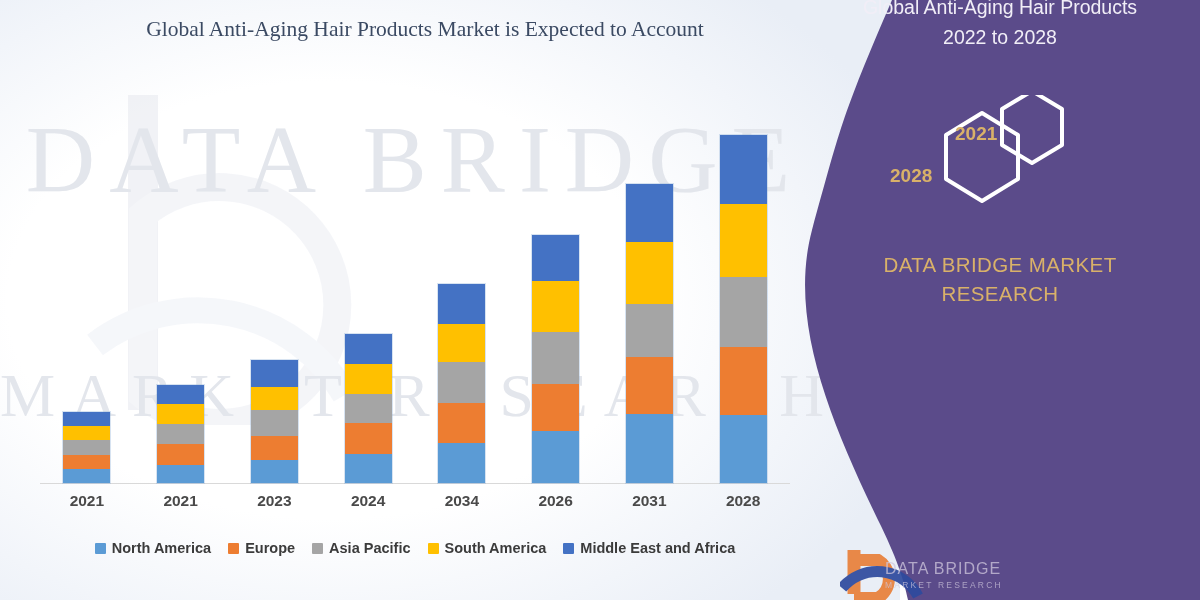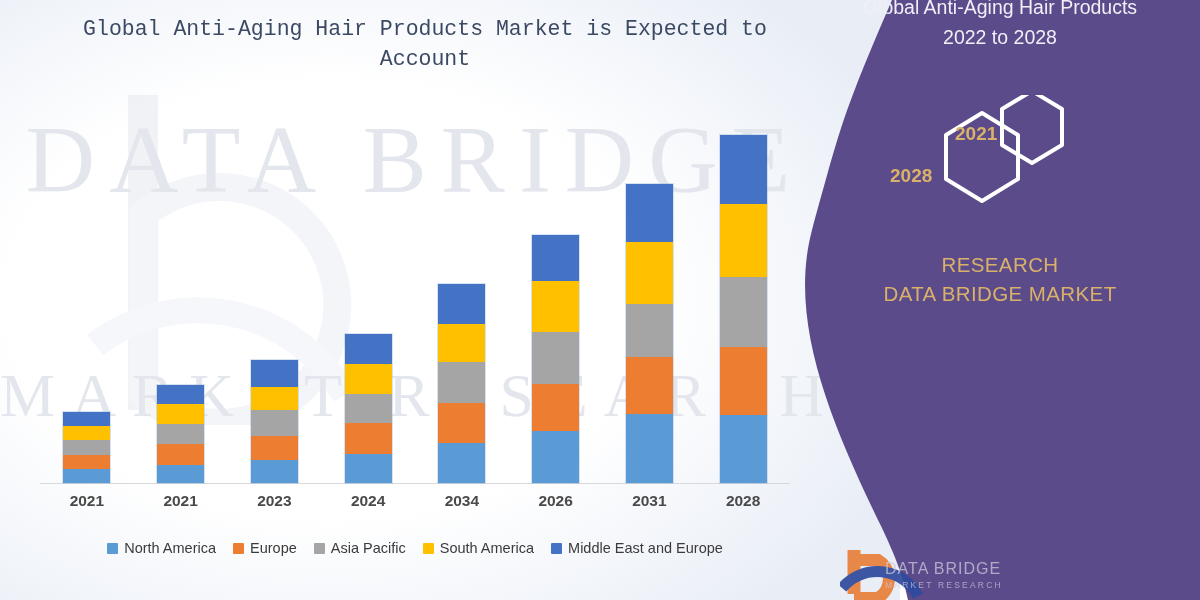--- a/index.html
+++ b/index.html
@@ -57,21 +57,21 @@
 
   
   .chart-title {
     position: absolute;
     left: 60px; top: 14px;
     width: 730px;
     text-align: center;
     color: #3b4a63;
     font-size: 21.5px;
     line-height: 30px;
-    font-family: Liberation Mono, monospace;
+    font-family: Liberation Serif, serif;
   }
 
   
   .plot {
     position: absolute;
     left: 40px;
     top: 100px;
     width: 750px;
     height: 384px;
   }
@@ -141,21 +141,21 @@
   }
   .legend-swatch {
     width: 11px;
     height: 11px;
     border-radius: 1px;
     flex: none;
   }
   .legend-label {
     color: #3b3b3b;
     font-size: 14.5px;
-    font-weight: normal;
+    font-weight: bold;
     white-space: nowrap;
   }
 
   
   .panel {
     position: absolute;
     right: 0; top: 0;
     width: 400px; height: 600px;
   }
   .panel svg { display: block; }
@@ -348,21 +348,21 @@
       <div class="legend-item">
         <span class="legend-swatch" style="background: rgb(165, 165, 165);"></span>
         <span class="legend-label">Asia Pacific</span>
       </div>
       <div class="legend-item">
         <span class="legend-swatch" style="background: rgb(255, 192, 0);"></span>
         <span class="legend-label">South America</span>
       </div>
       <div class="legend-item">
         <span class="legend-swatch" style="background: rgb(68, 114, 196);"></span>
-        <span class="legend-label">Middle East and Europe</span>
+        <span class="legend-label">Middle East and Africa</span>
       </div>
     </div>
 
   <div class="panel">
     <svg width="400" height="600" viewBox="0 0 400 600">
       <path d="M92 0 C 40 120, 40 130, 12 230 C -12 320, 30 420, 78 520 C 96 556, 104 580, 108 600 L 400 600 L 400 0 Z" fill="#5b4b8a"></path>
     </svg>
 
     <div class="panel-title">
       <div>Global Anti-Aging Hair Products</div>
@@ -372,22 +372,22 @@
     <div class="hexes">
       <svg width="360" height="140" viewBox="0 0 360 140">
         <polygon points="116,40 152,18 188,40 188,84 152,106 116,84" fill="none" stroke="#ffffff" stroke-width="4" stroke-linejoin="round"></polygon>
         <polygon points="172,14 202,-4 232,14 232,50 202,68 172,50" fill="none" stroke="#ffffff" stroke-width="4" stroke-linejoin="round"></polygon>
       </svg>
       <div class="hex-label hex-2028-label">2028</div>
       <div class="hex-label hex-2021-label">2021</div>
     </div>
 
     <div class="brand">
+      <div>DATA BRIDGE MARKET</div>
       <div>RESEARCH</div>
-      <div>DATA BRIDGE MARKET</div>
     </div>
 
     <svg class="blogo" viewBox="0 0 240 52">
       <path d="M14 2 L14 46" stroke="#e8803a" stroke-width="13" fill="none"></path>
       <path d="M14 12 L38 12 A22 22 0 0 1 38 50 L14 50" fill="none" stroke="#e8803a" stroke-width="12"></path>
       <path d="M2 40 A46 46 0 0 1 78 48" fill="none" stroke="#2e4a9e" stroke-width="11"></path>
     </svg>
     <div class="blogo-text">DATA BRIDGE</div>
     <div class="blogo-sub">MARKET RESEARCH</div>
   </div>

